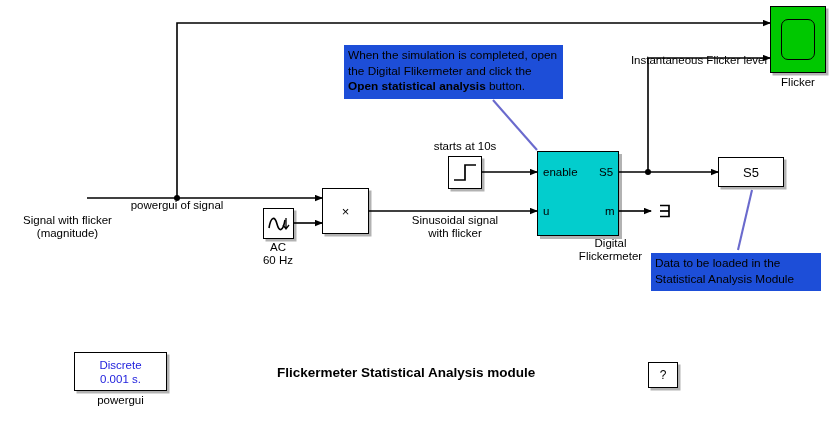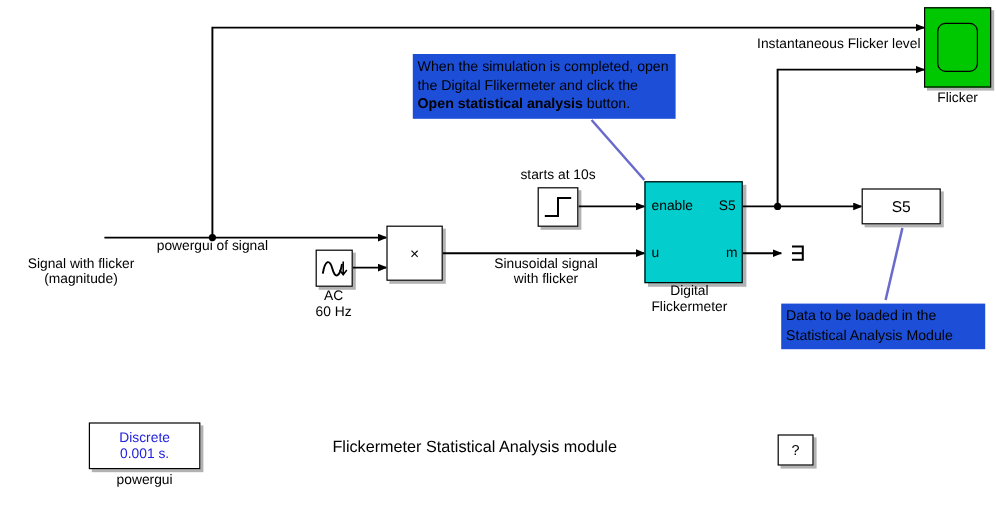--- a/index.html
+++ b/index.html
@@ -78,21 +78,21 @@
     border-radius: 7px;
     background: #00c800;
   }
   #powergui-blk { left: 74px; top: 352px; width: 93px; height: 39px;
                   flex-direction: column; color: #2222dd; font-size: 11.5px; line-height: 14px; }
   #help-blk  { left: 648px; top: 362px; width: 30px; height: 26px; font-size: 12px; }
   #title {
     position: absolute;
     left: 277px; top: 365px;
     font-size: 13.5px;
-    font-weight: normal;
+    font-weight: bold;
     color: #000;
   }
 </style>
 </head>
 <body>
 
 <div id="canvas">
 
   <svg class="wires" viewBox="0 0 830 421" width="830" height="421">
     <defs>
@@ -157,33 +157,33 @@
       <path d="M3,21 L14,21 L14,6 L25,6" stroke="#000" stroke-width="1.7" fill="none"></path>
     </svg>
   </div>
   <div class="blk-label" style="left:410px; top:140px; width:110px;">starts at 10s</div>
 
   <div class="blk" id="flickermeter"></div>
   <div class="port-lbl" style="left:543px; top:166px;">enable</div>
   <div class="port-lbl" style="left:543px; top:205px;">u</div>
   <div class="port-lbl" style="left:599px; top:166px;">S5</div>
   <div class="port-lbl" style="left:605px; top:205px;">m</div>
-  <div class="blk-label" style="left:524px; top:237px; width:101px;">Digital
+  <div class="blk-label" style="left:560px; top:237px; width:101px;">Digital
 Flickermeter</div>
 
   <div class="blk" id="s5-blk">
     <span>S5</span>
   </div>
 
   <div class="blk" id="scope-blk">
     <div id="scope-inner"></div>
   </div>
   <div class="blk-label" style="left:758px; top:76px; width:80px;">Flicker</div>
 
-  <div class="wire-label" style="left:604px; top:31px; width:190px; text-align:center;">Instantaneous Flicker level</div>
+  <div class="wire-label" style="left:604px; top:54px; width:190px; text-align:center;">Instantaneous Flicker level</div>
 
   <div class="blk" id="powergui-blk">
     <span>Discrete</span>
     <span>0.001 s.</span>
   </div>
   <div class="blk-label" style="left:70px; top:394px; width:101px;">powergui</div>
 
   <div id="title">Flickermeter Statistical Analysis module</div>
 
   <div class="blk" id="help-blk">

